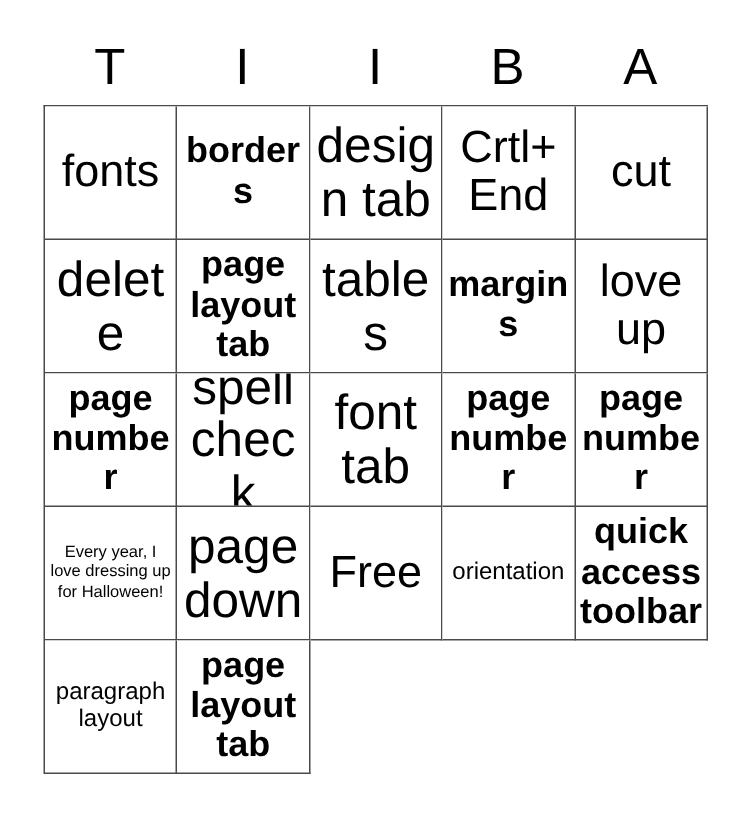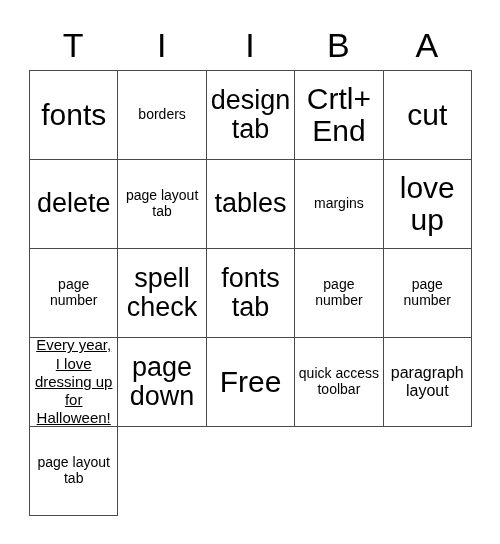--- a/index.html
+++ b/index.html
@@ -66,24 +66,24 @@
     display: block;
     width: 100%;
     line-height: 1.08;
     word-wrap: break-word;
     overflow-wrap: break-word;
     hyphens: none;
   }
 
   
   .size-xl .cell-text { font-size: 30px; }
-  .size-lg .cell-text { font-size: 27px; }
-  .size-md .cell-text { font-size: 14px; line-height: 1.12; }
+  .size-lg .cell-text { font-size: 33px; }
+  .size-md .cell-text { font-size: 24px; line-height: 1.12; font-weight: bold; }
   .size-sm .cell-text { font-size: 16px; line-height: 1.15; }
-  .size-xs .cell-text { font-size: 15px; line-height: 1.22; text-decoration: underline; }
+  .size-xs .cell-text { font-size: 11px; line-height: 1.22; }
 </style>
 </head>
 <body>
 
 <div id="bingo-card">
 
   <div class="header-row">
     <div class="header-cell">T</div>
     <div class="header-cell">I</div>
     <div class="header-cell">I</div>
@@ -122,37 +122,40 @@
       <div class="cell size-xl">
         <span class="cell-text">love up</span>
       </div>
       <div class="cell size-md">
         <span class="cell-text">page number</span>
       </div>
       <div class="cell size-lg">
         <span class="cell-text">spell check</span>
       </div>
       <div class="cell size-lg">
-        <span class="cell-text">fonts tab</span>
+        <span class="cell-text">font tab</span>
       </div>
       <div class="cell size-md">
         <span class="cell-text">page number</span>
       </div>
       <div class="cell size-md">
         <span class="cell-text">page number</span>
       </div>
       <div class="cell size-xs">
         <span class="cell-text">Every year, I love dressing up for Halloween!</span>
       </div>
       <div class="cell size-lg">
         <span class="cell-text">page down</span>
       </div>
       <div class="cell size-xl">
         <span class="cell-text">Free</span>
       </div>
+      <div class="cell size-sm">
+        <span class="cell-text">orientation</span>
+      </div>
       <div class="cell size-md">
         <span class="cell-text">quick access toolbar</span>
       </div>
       <div class="cell size-sm">
         <span class="cell-text">paragraph layout</span>
       </div>
       <div class="cell size-md">
         <span class="cell-text">page layout tab</span>
       </div>
     </div>

